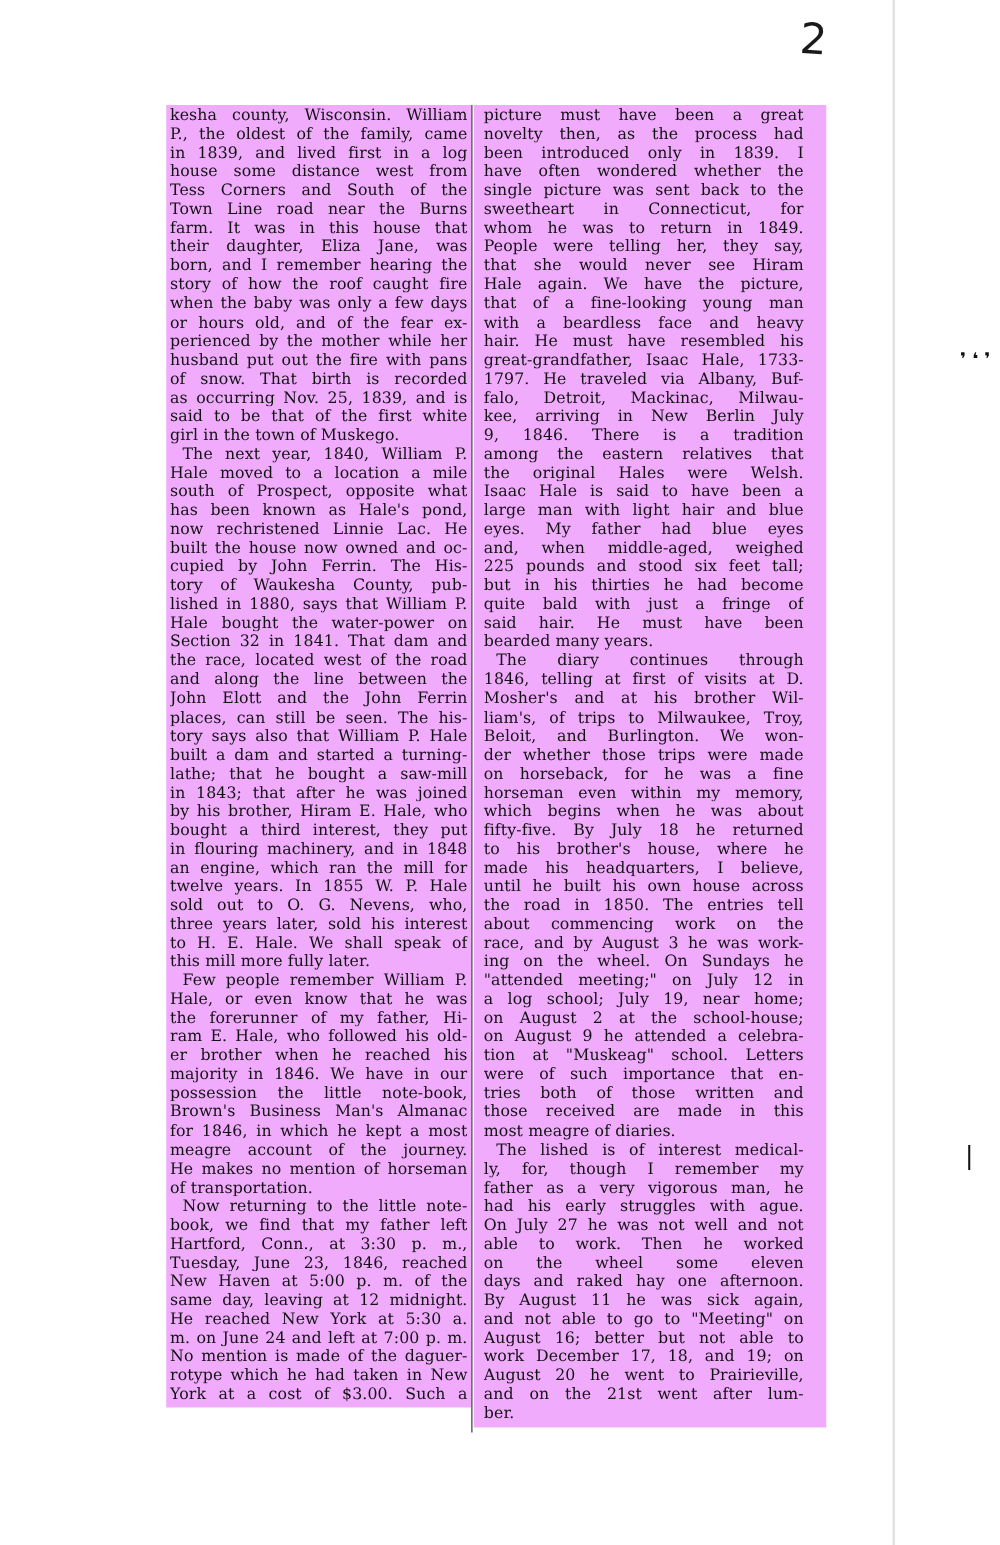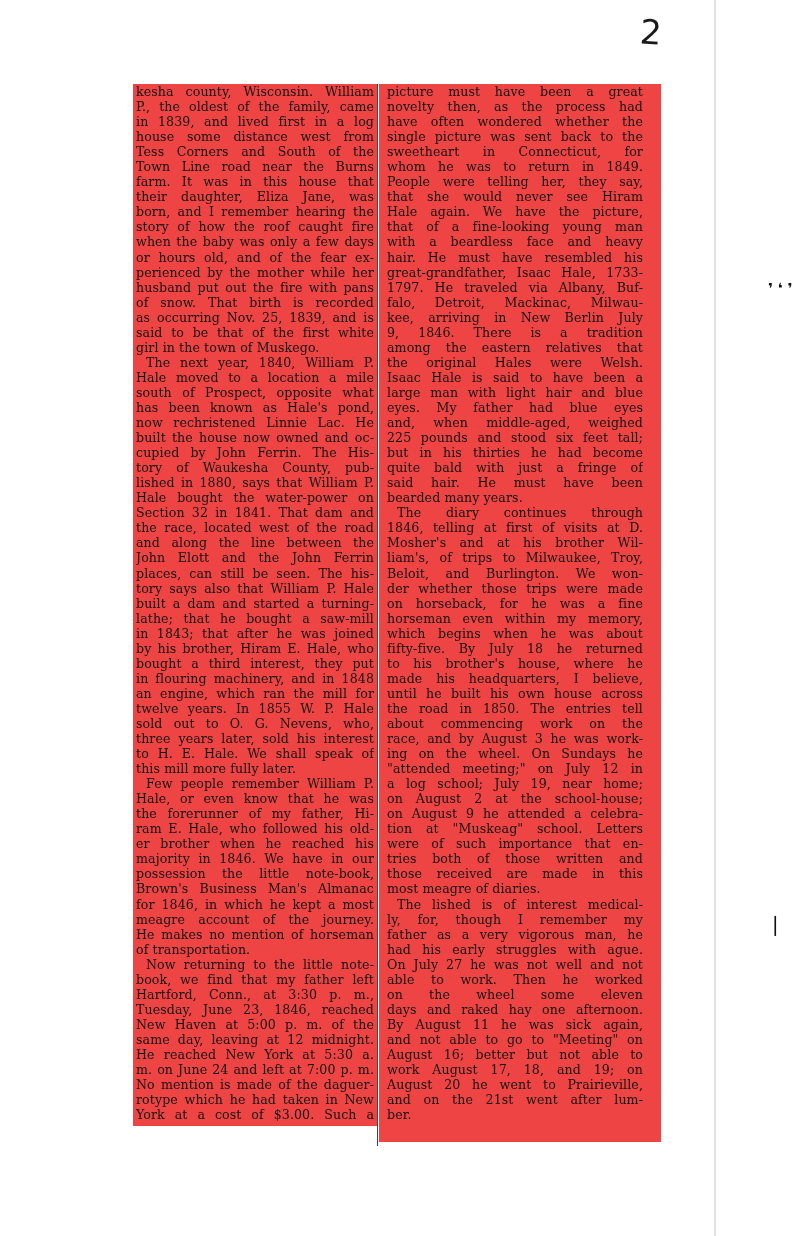--- a/index.html
+++ b/index.html
@@ -43,21 +43,21 @@
     .clipping {
       position: absolute;
       left: 130px;
       top: 84px;
       width: 534px;
       height: 1060px;
     }
     .column {
       position: absolute;
       top: 0;
-      background: #ef4444;
+      background: #f0abfc;
       color: #121212;
       font-size: 12.6px;
       line-height: 15.05px;
       text-align: justify;
       box-sizing: border-box;
       padding: 0 3px;
       letter-spacing: 0.1px;
     }
     .column.left {
       left: 3px;
@@ -169,20 +169,21 @@
       <span class="line">He reached New York at 5:30 a.</span>
       <span class="line">m. on June 24 and left at 7:00 p. m.</span>
       <span class="line">No mention is made of the daguer-</span>
       <span class="line">rotype which he had taken in New</span>
       <span class="line">York at a cost of $3.00. Such a</span>
     </div>
   <div class="column-rule"></div>
   <div class="column right" id="col-right">
       <span class="line">picture must have been a great</span>
       <span class="line">novelty then, as the process had</span>
+      <span class="line">been introduced only in 1839. I</span>
       <span class="line">have often wondered whether the</span>
       <span class="line">single picture was sent back to the</span>
       <span class="line">sweetheart in Connecticut, for</span>
       <span class="line">whom he was to return in 1849.</span>
       <span class="line">People were telling her, they say,</span>
       <span class="line">that she would never see Hiram</span>
       <span class="line">Hale again. We have the picture,</span>
       <span class="line">that of a fine-looking young man</span>
       <span class="line">with a beardless face and heavy</span>
       <span class="line">hair. He must have resembled his</span>
@@ -232,18 +233,18 @@
       <span class="line">ly, for, though I remember my</span>
       <span class="line">father as a very vigorous man, he</span>
       <span class="line">had his early struggles with ague.</span>
       <span class="line">On July 27 he was not well and not</span>
       <span class="line">able to work. Then he worked</span>
       <span class="line">on the wheel some eleven</span>
       <span class="line">days and raked hay one afternoon.</span>
       <span class="line">By August 11 he was sick again,</span>
       <span class="line">and not able to go to "Meeting" on</span>
       <span class="line">August 16; better but not able to</span>
-      <span class="line">work August 17, 18, and 19; on</span>
+      <span class="line">work December 17, 18, and 19; on</span>
       <span class="line">August 20 he went to Prairieville,</span>
       <span class="line">and on the 21st went after lum-</span>
       <span class="line last">ber.</span>
     </div>
 </div>
 
 </body></html>

